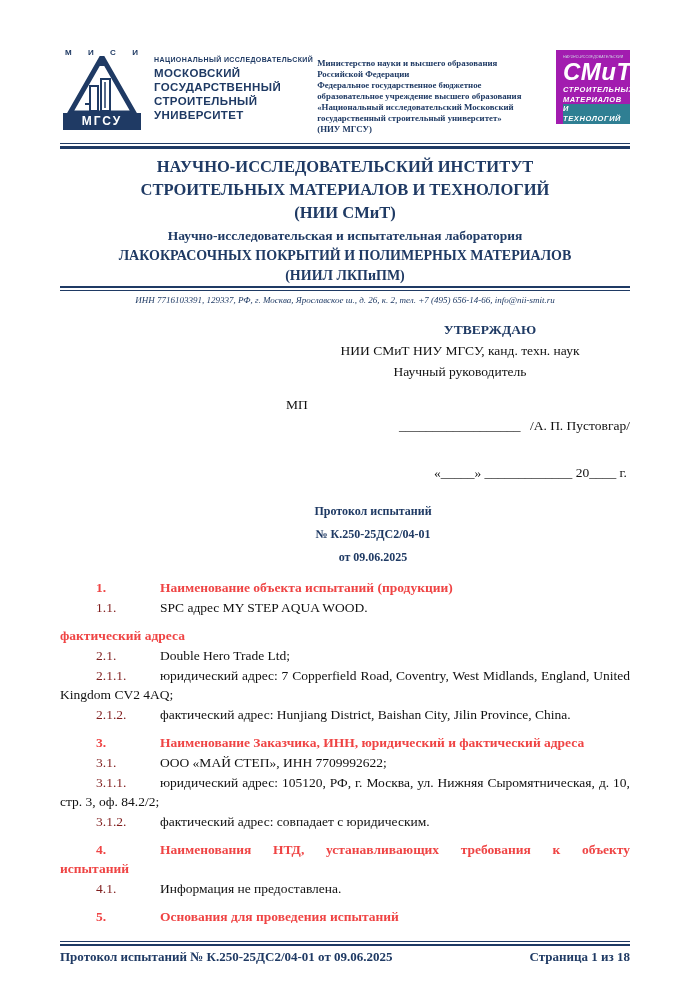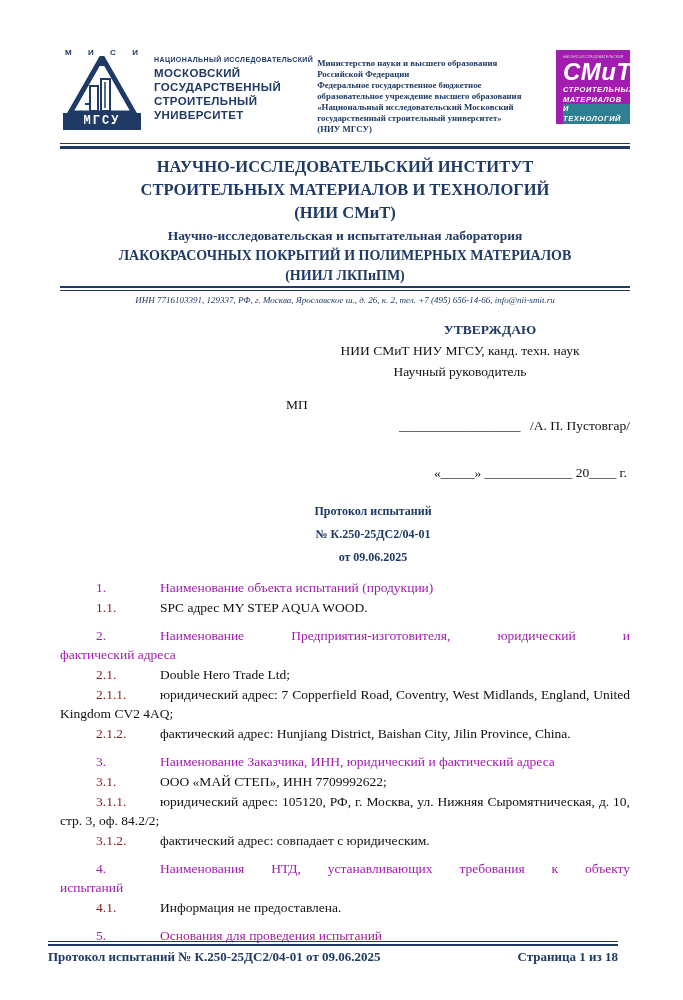--- a/index.html
+++ b/index.html
@@ -9,21 +9,21 @@
     overflow:hidden;margin:0 auto;
   }
   .content{position:absolute;left:60px;top:0;width:570px;}
   
   .header{display:flex;align-items:flex-start;margin-top:46px;}
   .mgsu-logo{width:84px;flex:0 0 auto;position:relative;padding-top:2px;}
   .misi-row{display:flex;justify-content:space-between;padding:0 5px;
     font-family:"Liberation Sans",sans-serif;font-size:8px;font-weight:bold;color:#1f3a64;letter-spacing:1px;}
   .mgsu-svg{display:block;margin:-1px auto 0;}
   .mgsu-box{width:62px;margin:-1px auto 0;background:#1f3a64;color:#fff;text-align:center;
-    font-family:Liberation Mono, monospace;font-size:12px;font-weight:bold;letter-spacing:2px;padding:1px 8px 2px;}
+    font-family:Liberation Sans, sans-serif;font-size:12px;font-weight:bold;letter-spacing:2px;padding:1px 8px 2px;}
   .mgsu-name{flex:0 0 auto;margin-left:10px;padding-top:10px;color:#1f3a64;
     font-family:"Liberation Sans",sans-serif;}
   .mn-small{font-size:7px;font-weight:600;letter-spacing:.4px;margin-bottom:3px;}
   .mn-big{font-size:11.5px;font-weight:600;letter-spacing:.4px;line-height:14px;}
   .ministry{flex:1 1 auto;text-align:left;color:#1f3a64;font-weight:bold;
     font-size:8.8px;line-height:11px;padding-top:12px;padding-left:4px;padding-right:8px;}
   .smit-logo{flex:0 0 auto;width:74px;height:74px;background:#a21caf;color:#fff;
     font-family:"Liberation Sans",sans-serif;padding:5px 0 0 7px;box-sizing:border-box;margin-top:4px;font-style:italic;}
   .smit-cap{font-size:3.5px;letter-spacing:.2px;white-space:nowrap;overflow:hidden;width:60px;color:#cfd9e4;}
   .smit-acro{font-size:24px;font-weight:bold;line-height:26px;letter-spacing:.5px;}
@@ -45,29 +45,29 @@
   .stamp{margin-left:226px;margin-top:15px;}
   .sig-row{text-align:right;margin-top:5px;padding-right:0;}
   .sig-name{margin-left:6px;}
   .date-row{text-align:right;margin-top:31px;padding-right:3px;}
   
   .ptitle{color:#1f3a64;font-weight:bold;text-align:center;font-size:12px;line-height:23px;
     margin-top:19px;transform:translateX(28px);}
   
   .sections{margin-top:7px;font-size:13.5px;line-height:19px;}
   .sections p{margin:1px 0;}
-  p.sec-heading{margin:9px 0 1px;color:#a21caf;font-weight:normal;}
+  p.sec-heading{margin:9px 0 1px;color:#ef4444;font-weight:bold;}
   .hline{display:block;}
   .hline.just{text-align:justify;text-align-last:justify;}
   .hline2{display:block;}
   .num{display:inline-block;width:64px;margin-left:36px;vertical-align:baseline;}
   p.sec-item{text-align:justify;color:#111;}
   p.sec-item .num{color:#7f1d1d;font-weight:normal;}
   
-  .footer{position:absolute;left:48px;top:941px;width:570px;}
+  .footer{position:absolute;left:60px;top:941px;width:570px;}
   .footer-rule{border-top:1px solid #1f3a64;border-bottom:2px solid #1f3a64;height:2px;}
   .footer-row{display:flex;justify-content:space-between;color:#1f3a64;font-weight:bold;
     font-size:13px;margin-top:3px;}
 </style>
 </head>
 <body>
 
 <div class="page">
   <div class="content">
 
@@ -152,21 +152,20 @@
     </div>
 
     <div class="sections">
         <p class="sec-heading">
           <span class="hline"><span class="num">1.</span><span>Наименование объекта испытаний (продукции)</span></span>
         </p>
         <p class="sec-item">
           <span class="hline"><span class="num">1.1.</span><span>SPC адрес MY STEP AQUA WOOD.</span></span>
         </p>
         <p class="sec-heading">
-          <span class="hline just"><span class="num">2.</span><span>Наименование Предприятия-изготовителя, юридический и</span></span>
           <span class="hline2">фактический адреса</span>
         </p>
         <p class="sec-item">
           <span class="hline"><span class="num">2.1.</span><span>Double Hero Trade Ltd;</span></span>
         </p>
         <p class="sec-item">
           <span class="hline"><span class="num">2.1.1.</span><span>юридический адрес: 7 Copperfield Road, Coventry, West Midlands, England, United Kingdom CV2 4AQ;</span></span>
         </p>
         <p class="sec-item">
           <span class="hline"><span class="num">2.1.2.</span><span>фактический адрес: Hunjiang District, Baishan City, Jilin Province, China.</span></span>

